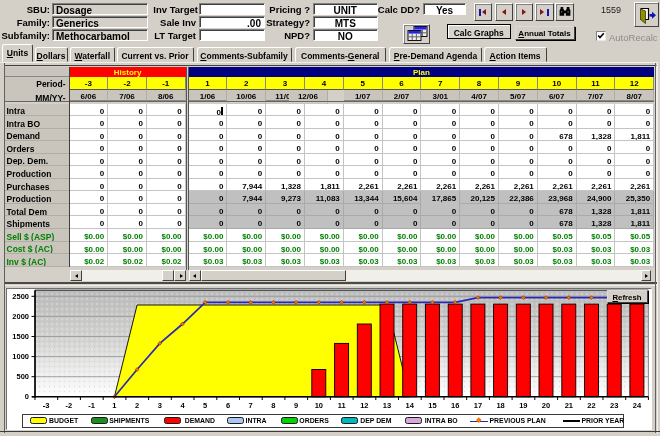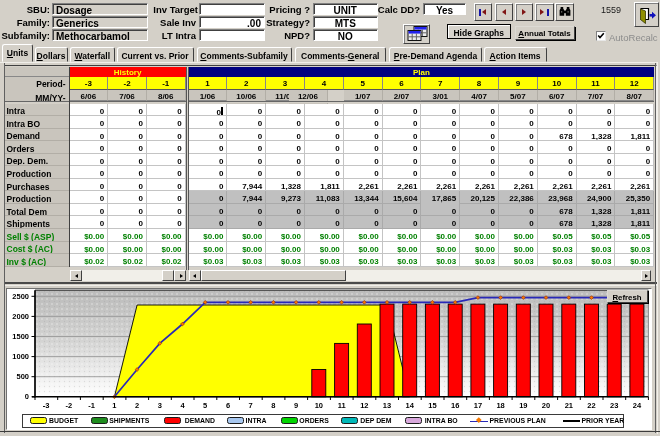--- a/index.html
+++ b/index.html
@@ -27,21 +27,21 @@
 <div class="a lab" style="left:240px;top:4.0px;width:70px">Pricing ?</div>
 <div class="a fld" style="left:312.5px;top:2.5px;width:65.5px;height:12px;text-align:center;padding-top:1px">UNIT</div>
 <div class="a lab" style="left:0;top:17.0px;width:50px">Family:</div>
 <div class="a fld gfld" style="left:52px;top:15.5px;width:95.5px;height:12px;padding:1px 0 0 3px">Generics</div>
 <div class="a lab" style="left:130px;top:17.0px;width:66px">Sale Inv</div>
 <div class="a fld" style="left:198.5px;top:15.5px;width:66.5px;height:12px;text-align:right;padding:1px 3px 0 0">.00</div>
 <div class="a lab" style="left:240px;top:17.0px;width:70px">Strategy?</div>
 <div class="a fld" style="left:312.5px;top:15.5px;width:65.5px;height:12px;text-align:center;padding-top:1px">MTS</div>
 <div class="a lab" style="left:0;top:30.0px;width:50px">Subfamily:</div>
 <div class="a fld gfld" style="left:52px;top:28.5px;width:95.5px;height:12px;padding:1px 0 0 3px">Methocarbamol</div>
-<div class="a lab" style="left:130px;top:30.0px;width:66px">LT Intra</div>
+<div class="a lab" style="left:130px;top:30.0px;width:66px">LT Target</div>
 <div class="a fld" style="left:198.5px;top:28.5px;width:66.5px;height:12px;text-align:right;padding:1px 3px 0 0"></div>
 <div class="a lab" style="left:240px;top:30.0px;width:70px">NPD?</div>
 <div class="a fld" style="left:312.5px;top:28.5px;width:65.5px;height:12px;text-align:center;padding-top:1px">NO</div>
 <div class="a lab" style="left:366px;top:4px;width:54px">Calc DD?</div>
 <div class="a fld" style="left:423px;top:2.5px;width:43px;height:12px;text-align:center;padding-top:1px">Yes</div>
 <div class="a btn" style="left:473.5px;top:2.5px;width:18.5px;height:18px">
     <div class="a" style="left:4px;top:5.5px;width:2px;height:7px;background:#1414aa"></div>
     <div class="a" style="left:7px;top:5.5px;width:0;height:0;border:3.5px solid transparent;border-right:4.5px solid #801515;border-left:0"></div>
   </div>
 <div class="a btn" style="left:494.5px;top:2.5px;width:18.5px;height:18px">
@@ -79,21 +79,21 @@
       <line x1="11.2" y1="3.6" x2="11.2" y2="10" stroke="#666"></line>
       <line x1="15.4" y1="3.6" x2="15.4" y2="10" stroke="#666"></line>
       <line x1="7.5" y1="6.8" x2="19.5" y2="6.8" stroke="#666"></line>
       <rect x="1" y="4.5" width="13" height="10" fill="#ececec" stroke="#111"></rect>
       <rect x="1.5" y="5" width="12" height="2.6" fill="#2222ee"></rect>
       <line x1="5.2" y1="7.6" x2="5.2" y2="14" stroke="#666"></line>
       <line x1="9.4" y1="7.6" x2="9.4" y2="14" stroke="#666"></line>
       <line x1="1.5" y1="10.8" x2="13.5" y2="10.8" stroke="#666"></line>
     </svg>
   </div>
-<div class="a" style="left:446.5px;top:24px;width:64.5px;height:15px;border:1px solid #000;background:#d7d4cd;box-shadow:inset 1px 1px 0 #fff;font-weight:bold;font-size:8.5px;text-align:center;padding-top:2.5px">Hide Graphs</div>
+<div class="a" style="left:446.5px;top:24px;width:64.5px;height:15px;border:1px solid #000;background:#d7d4cd;box-shadow:inset 1px 1px 0 #fff;font-weight:bold;font-size:8.5px;text-align:center;padding-top:2.5px">Calc Graphs</div>
 <div class="a rbtn" style="left:514.5px;top:25.5px;width:60px;height:14.5px;font-weight:bold;font-size:8px;text-align:center;padding-top:2.5px;box-shadow:1px 1px 0 #000"><u>A</u>nnual Totals</div>
 <div class="a" style="left:595.5px;top:31px;width:10px;height:10px;background:#fff;border:1px solid;border-color:#808080 #e8e8e8 #e8e8e8 #808080">
     <svg width="8" height="8" viewBox="0 0 8 8" style="position:absolute;left:0;top:0">
       <polyline points="1.2,3.5 3,5.5 6.8,1.2" fill="none" stroke="#000" stroke-width="1.6"></polyline>
     </svg>
   </div>
 <div class="a" style="left:609px;top:31.5px;font-size:9.5px;color:#8c8c8c">AutoRecalc</div>
 <div class="tab" style="left:2px;top:43.5px;width:31px;height:18.5px;z-index:3"><u>U</u>nits</div>
 <div class="tab" style="left:34.5px;top:46.5px;width:33px;height:15.5px;z-index:1"><u>D</u>ollars</div>
 <div class="tab" style="left:69.5px;top:46.5px;width:45.5px;height:15.5px;z-index:1"><u>W</u>aterfall</div>

